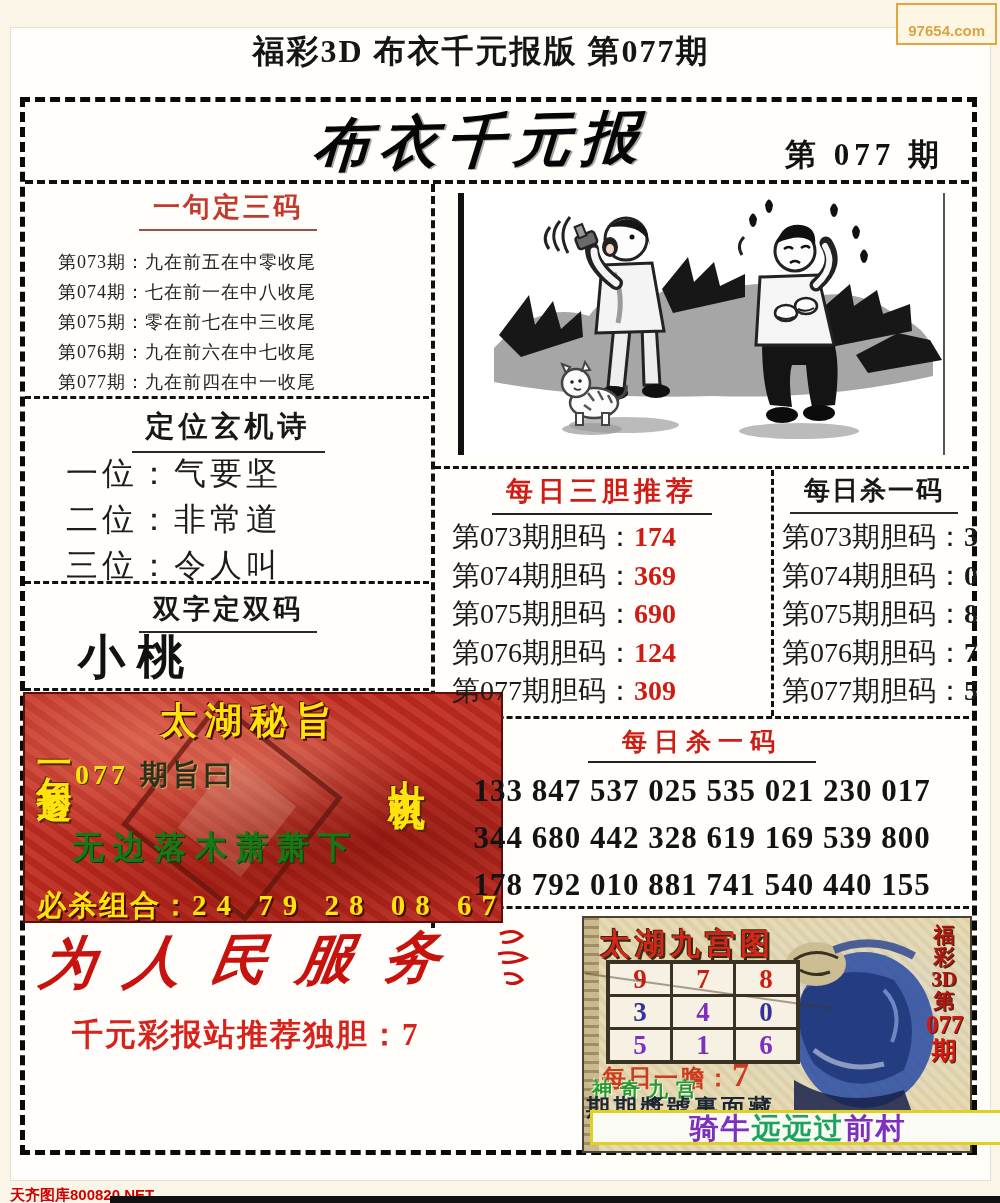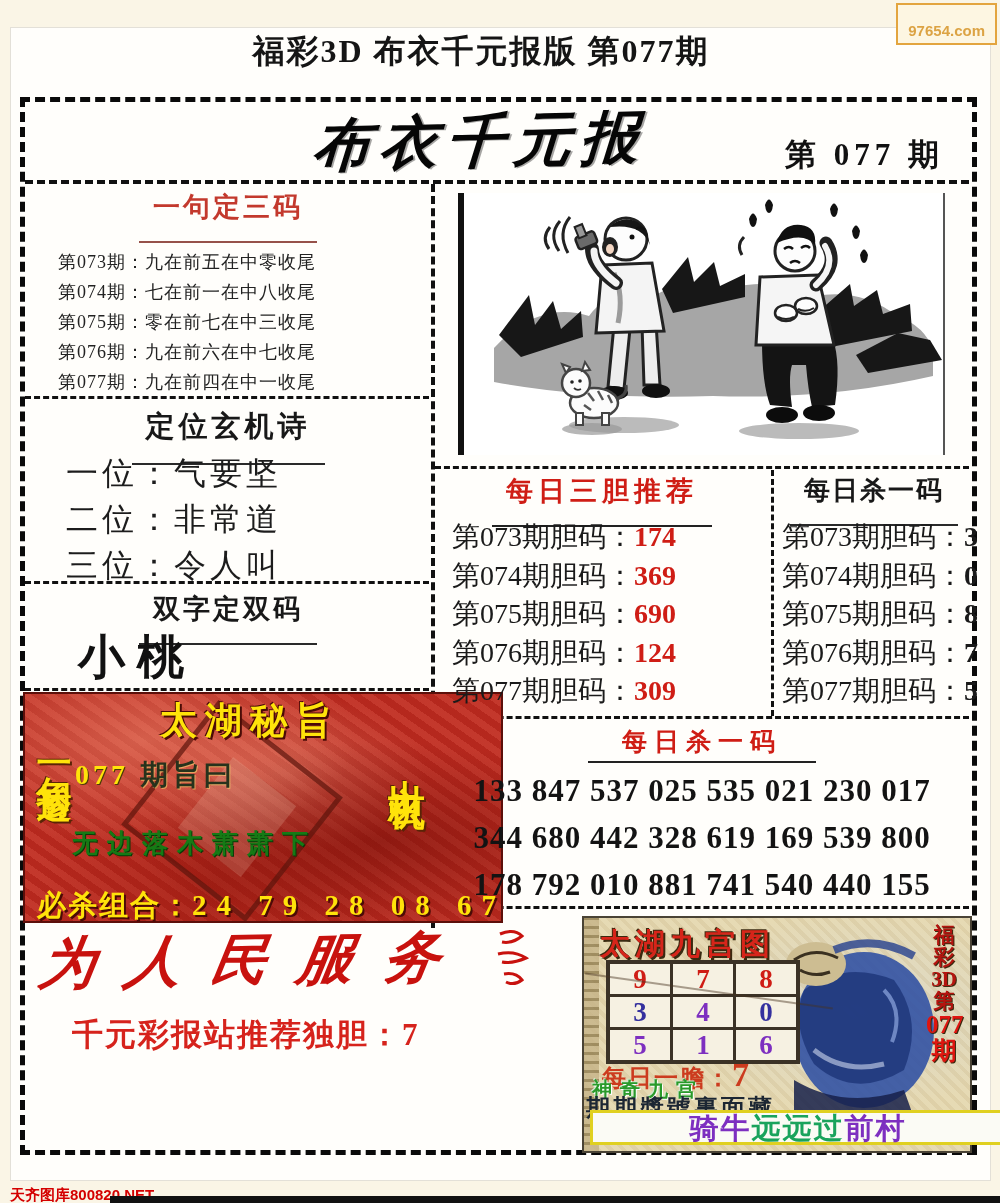--- a/index.html
+++ b/index.html
@@ -11,21 +11,21 @@
          font:bold 15px "Liberation Sans",sans-serif;padding:17px 10px 4px;}
   .page-header{left:0;top:30px;width:962px;text-align:center;font-size:32px;font-weight:bold;color:#151515;letter-spacing:2px;}
   .main-box{left:20px;top:97px;width:957px;height:1058px;border:5px dashed #0a0a0a;box-sizing:border-box;}
   .masthead-title{left:260px;top:103px;width:440px;text-align:center;font-size:58px;font-weight:900;font-style:italic;
                   color:#060606;letter-spacing:9px;transform:rotate(-1.5deg) skewX(-5deg);text-shadow:2px 1px 0 rgba(0,0,0,.35);white-space:nowrap;}
   .masthead-issue{left:785px;top:134px;width:185px;font-size:31px;font-weight:bold;color:#111;letter-spacing:5px;white-space:nowrap;}
   .hdiv{border-top:4px dashed #111;height:0;}
   .hdiv3{border-top:3px dashed #111;height:0;}
   .vdiv{border-left:4px dashed #111;width:0;}
   .sec-title{text-align:center;}
-  .sec-title span{display:inline-block;padding:0 14px 16px;border-bottom:2px solid #2a2a2a;font-weight:bold;}
+  .sec-title span{display:inline-block;padding:0 14px 4px;border-bottom:2px solid #2a2a2a;font-weight:bold;}
   .t-red span{color:#c3392d;border-bottom-color:#96514a;}
   .t-black span{color:#181818;}
   .one-line-list{left:58px;top:247px;width:370px;font-size:18px;color:#222;line-height:30px;letter-spacing:1px;white-space:nowrap;}
   .poem-list{left:66px;top:450px;width:320px;font-size:32px;color:#1c1c1c;line-height:46px;letter-spacing:4px;}
   .double-value{left:78px;top:626px;font-size:47px;font-weight:bold;color:#111;letter-spacing:12px;}
   
   .taihu-box{left:23px;top:692px;width:480px;height:231px;box-sizing:border-box;border:2px solid #5c0f0a;
       background:
         radial-gradient(ellipse at 25% 20%, rgba(250,160,130,.45), transparent 42%),
         radial-gradient(ellipse at 75% 65%, rgba(110,12,6,.55), transparent 48%),
@@ -33,21 +33,21 @@
         radial-gradient(ellipse at 40% 85%, rgba(140,20,10,.45), transparent 45%),
         repeating-linear-gradient(35deg, rgba(230,120,100,.18) 0 7px, rgba(150,30,18,.18) 7px 14px),
         #bc2a20;}
   .taihu-title{left:90px;top:2px;width:270px;text-align:center;font-size:37px;font-weight:900;color:#ffe30a;
                letter-spacing:8px;text-shadow:2px 2px 0 #4a0b06,-1px -1px 0 #4a0b06;white-space:nowrap;}
   .taihu-vert{writing-mode:vertical-rl;text-orientation:upright;font-weight:900;color:#ffe30a;
               text-shadow:2px 2px 0 #5a2406,-1px -1px 0 #5a2406;}
   .taihu-issue{left:50px;top:62px;font-size:28px;font-weight:900;letter-spacing:4px;white-space:nowrap;}
   .taihu-issue .y{color:#ffe30a;text-shadow:1px 1px 0 #4a3a06;}
   .taihu-issue .d{color:#27321c;text-shadow:1px 1px 0 rgba(255,240,120,.5);}
-  .taihu-poem{left:47px;top:132px;font-size:26px;font-weight:900;color:#157a15;letter-spacing:9px;
+  .taihu-poem{left:47px;top:132px;font-size:32px;font-weight:900;color:#157a15;letter-spacing:9px;
               text-shadow:1px 1px 0 #083a08;white-space:nowrap;text-align:right;}
   .taihu-kill{left:12px;top:192px;font-size:29px;font-weight:900;color:#ffe30a;letter-spacing:2px;
               text-shadow:2px 2px 0 #4a0b06;white-space:nowrap;}
   .taihu-kill .vals{letter-spacing:10px;}
   .diamond{left:128px;top:38px;width:158px;height:158px;border:5px solid rgba(92,20,12,.7);transform:rotate(38deg);box-sizing:border-box;}
   .smudge{left:172px;top:78px;width:80px;height:90px;background:rgba(235,195,175,.22);transform:rotate(38deg);}
   
   .serve-callig{left:40px;top:922px;width:530px;font-size:56px;font-weight:900;font-style:italic;color:#c8120e;
                 letter-spacing:30px;transform:rotate(-1deg) skewX(-10deg);white-space:nowrap;}
   .serve-reco{left:72px;top:1014px;font-size:31px;font-weight:bold;color:#d6231c;letter-spacing:2px;white-space:nowrap;}

